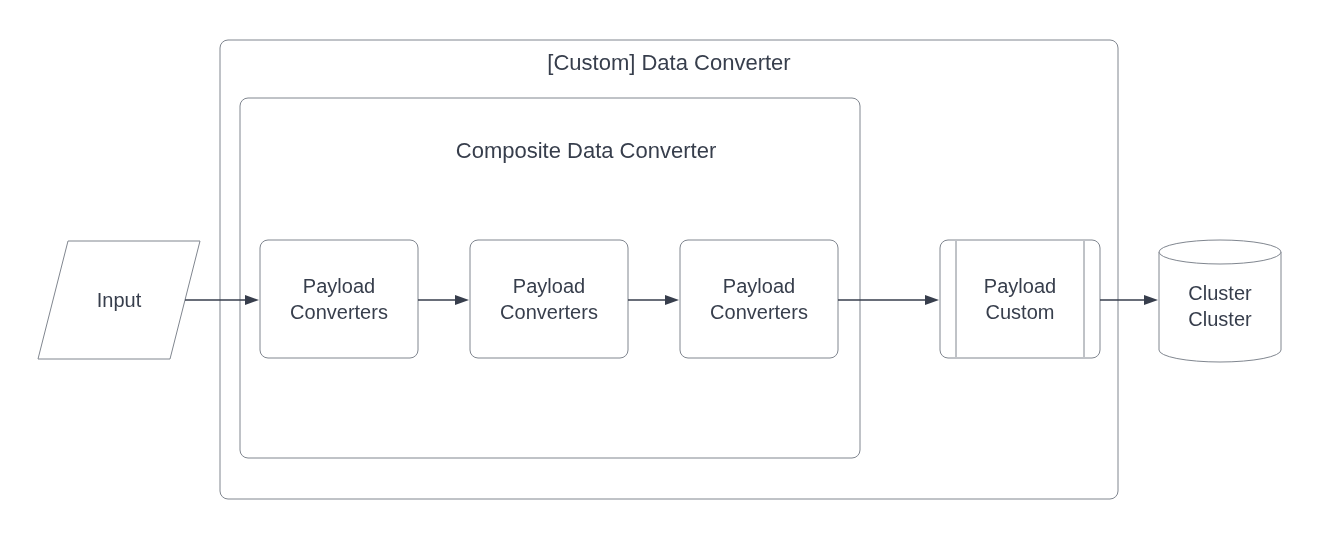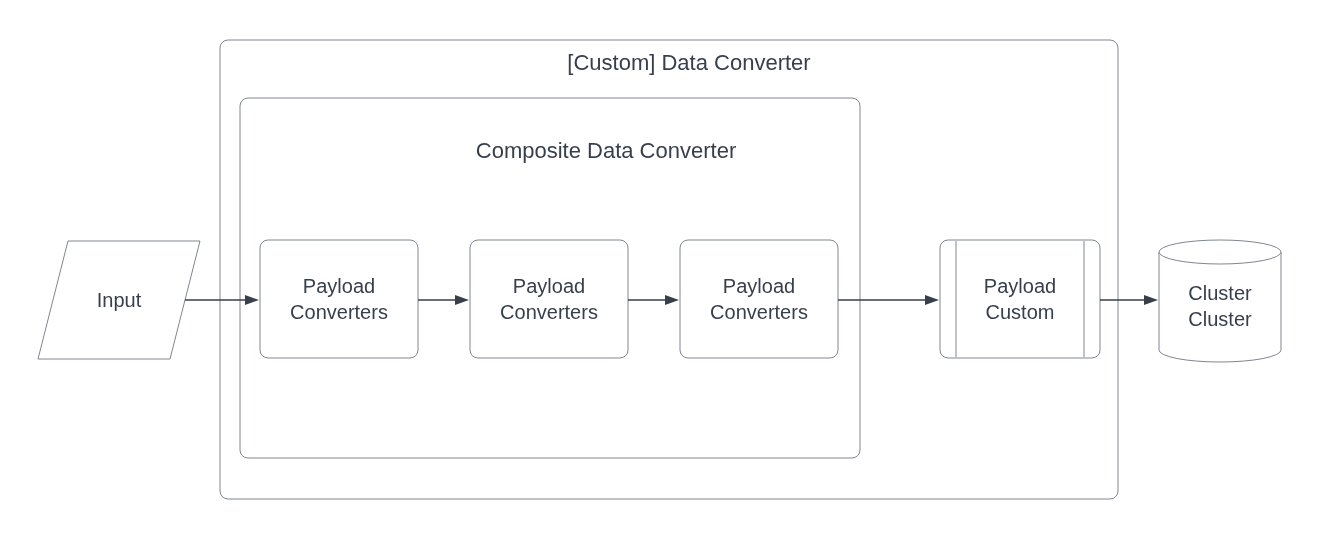--- a/index.html
+++ b/index.html
@@ -40,21 +40,20 @@
   }
   .label {
     position: absolute;
     color: #373e4c;
     z-index: 5;
   }
   .group-label {
     text-align: center;
     font-size: 22px;
     line-height: 24px;
-    padding-left: 20px;
   }
   .node-label {
     display: flex;
     flex-direction: column;
     align-items: center;
     justify-content: center;
     text-align: center;
     font-size: 20px;
     line-height: 26px;
   }

